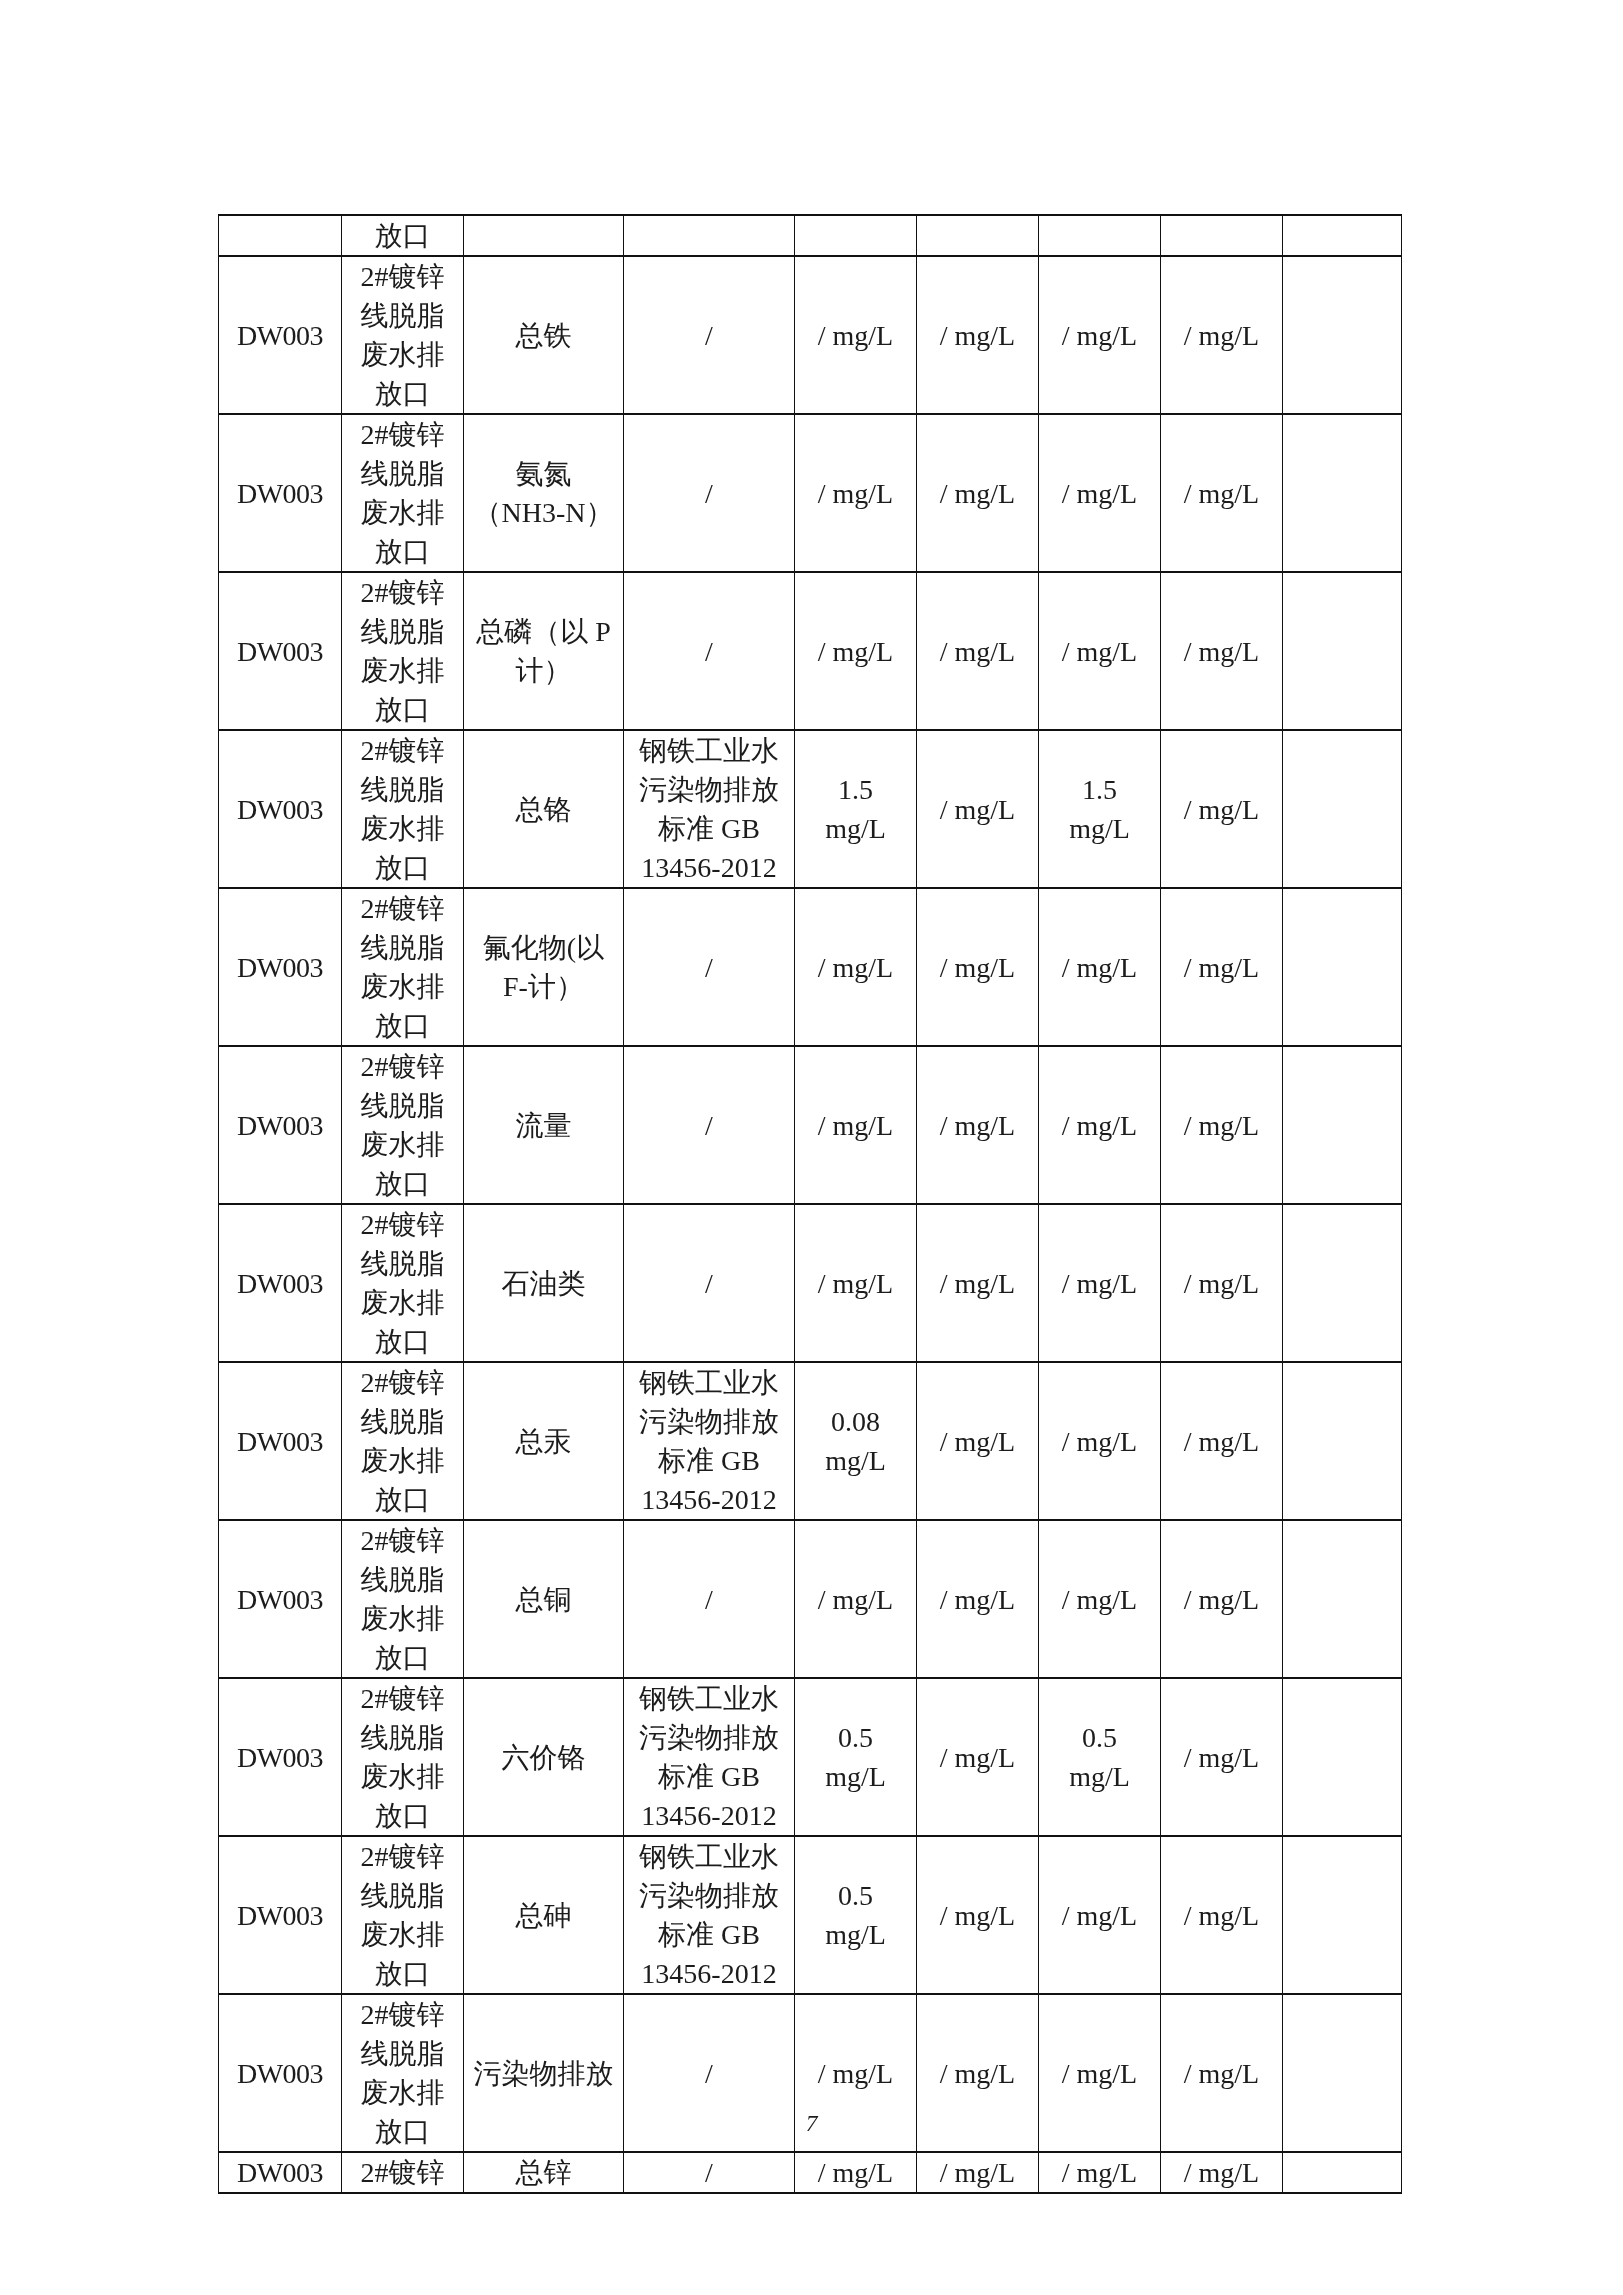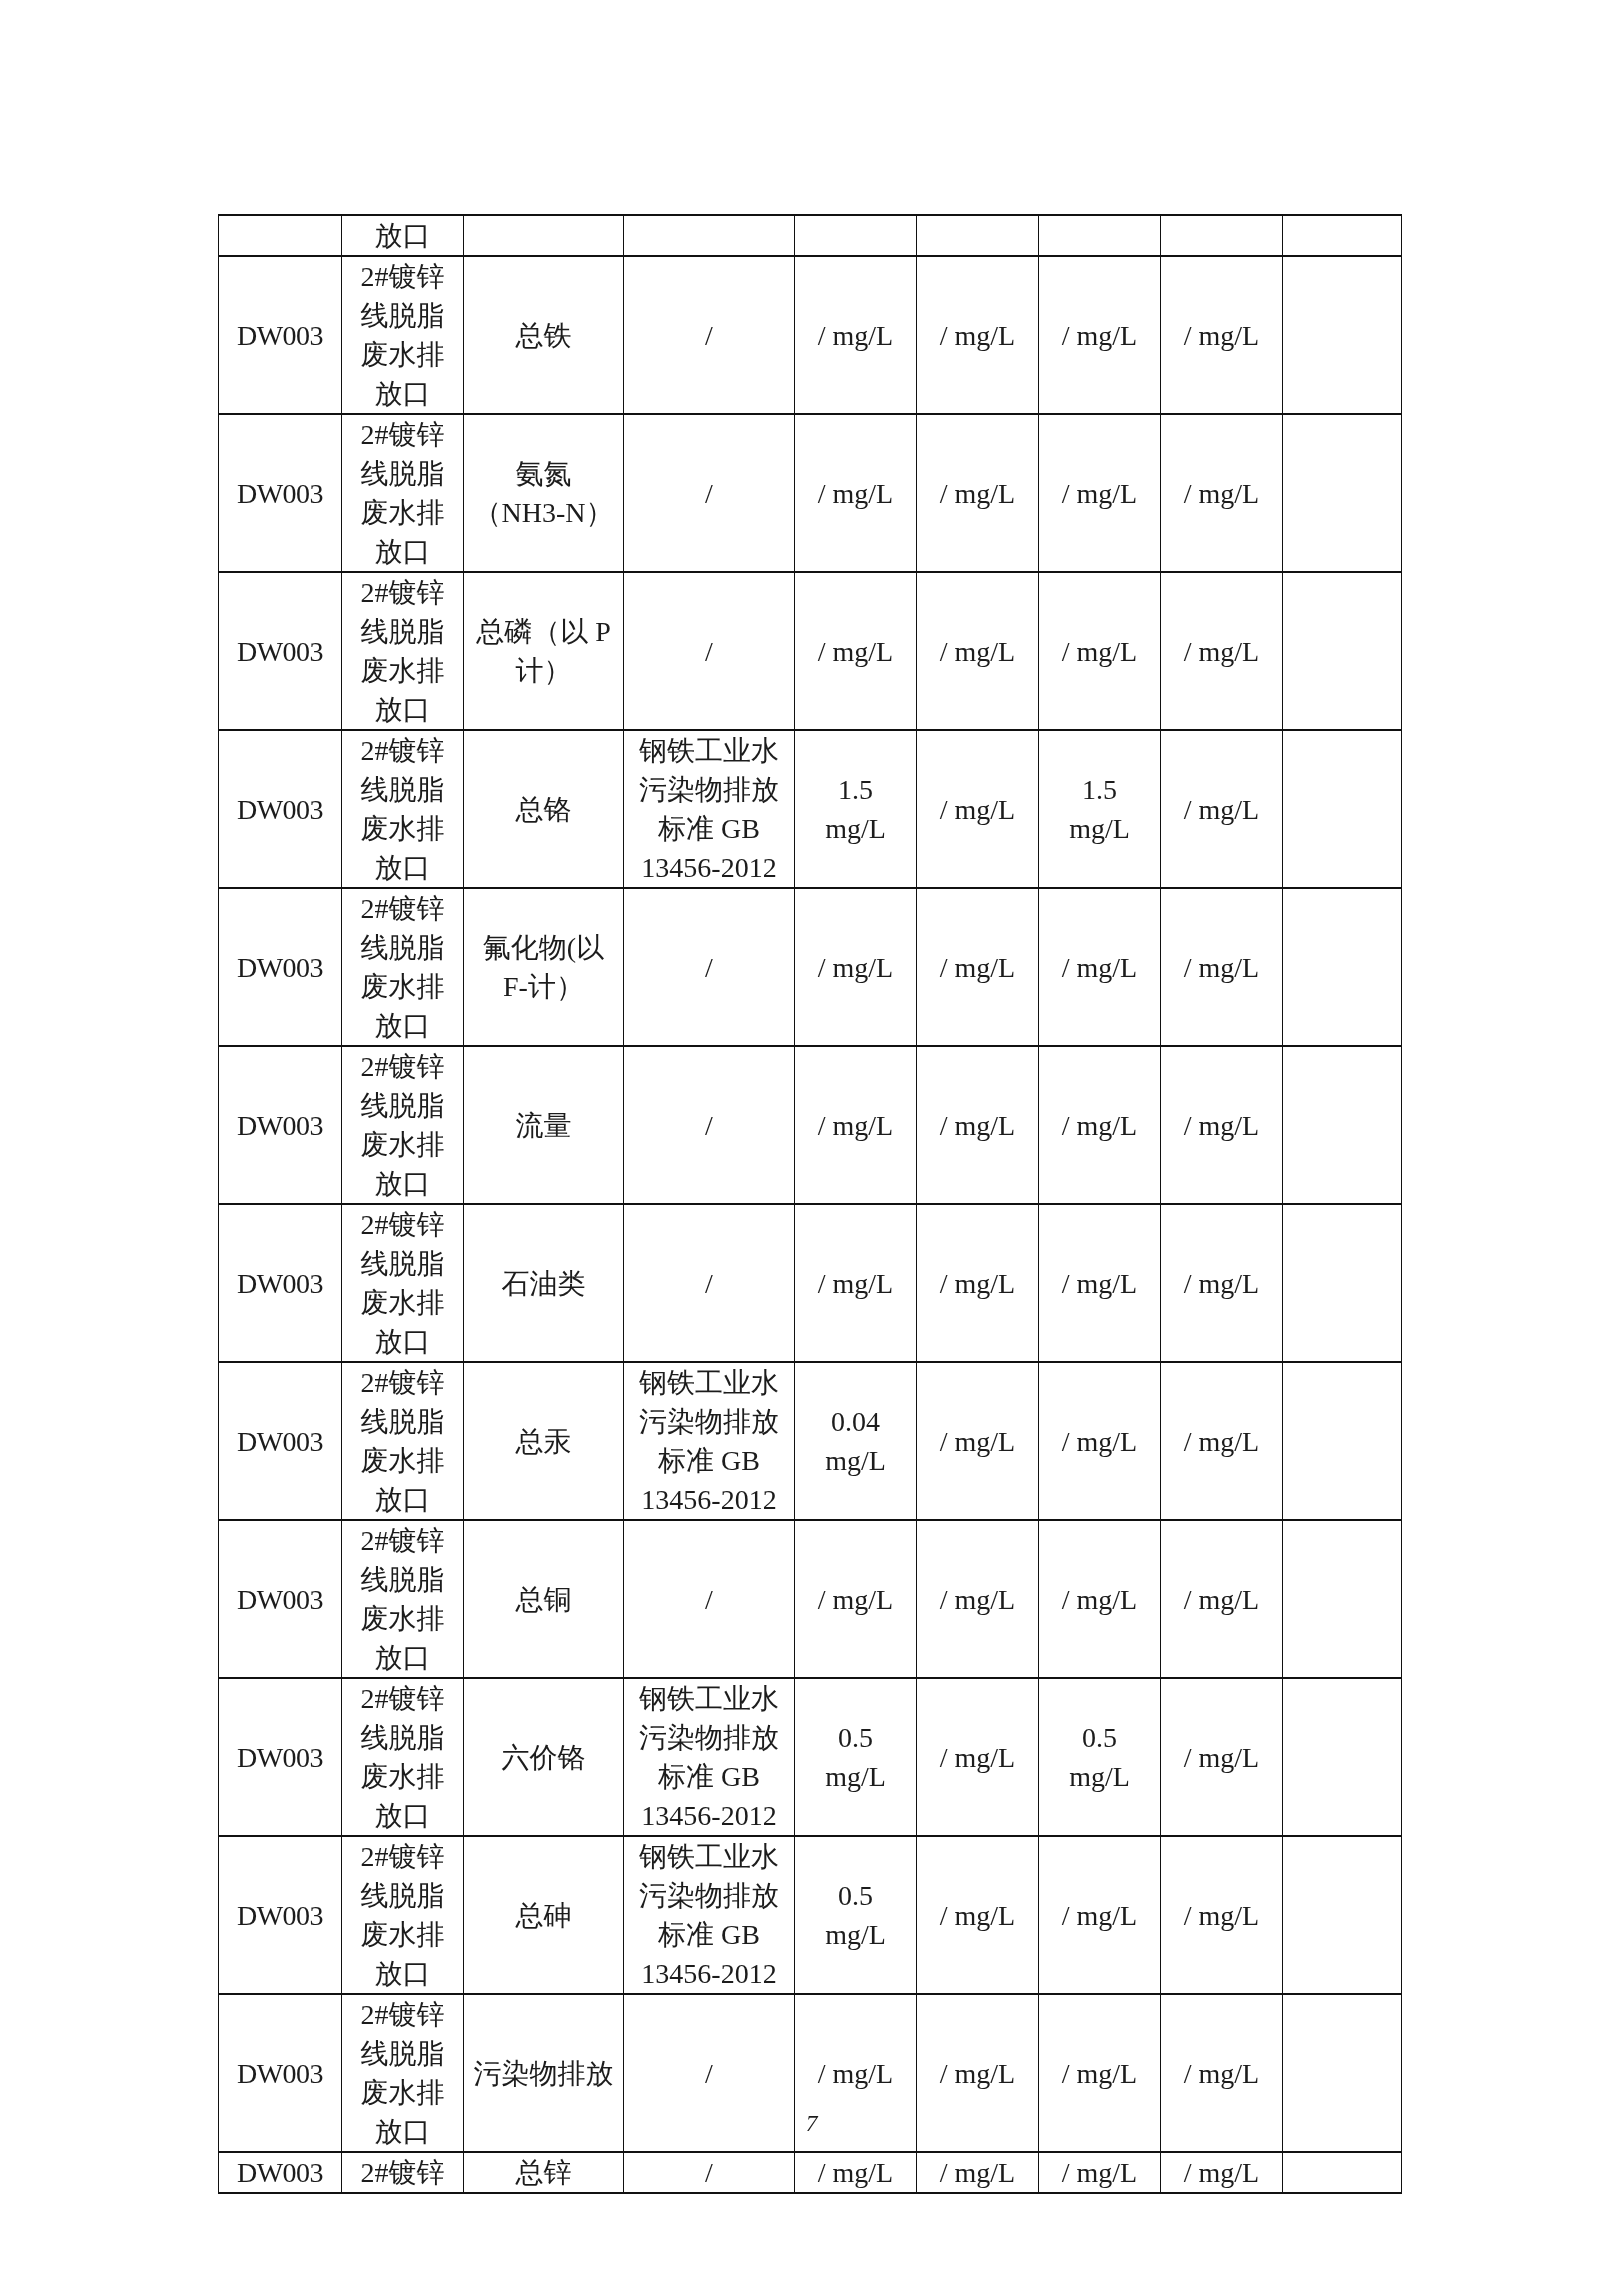--- a/index.html
+++ b/index.html
@@ -191,21 +191,21 @@
       <td class="code">DW003</td>
       <td>2#镀锌
 线脱脂
 废水排
 放口</td>
       <td>总汞</td>
       <td>钢铁工业水
 污染物排放
 标准 GB
 13456-2012</td>
-      <td>0.04
+      <td>0.08
 mg/L</td>
       <td>/ mg/L</td>
       <td>/ mg/L</td>
       <td>/ mg/L</td>
       <td></td>
     </tr>
     <tr class="ha">
       <td class="code">DW003</td>
       <td>2#镀锌
 线脱脂

